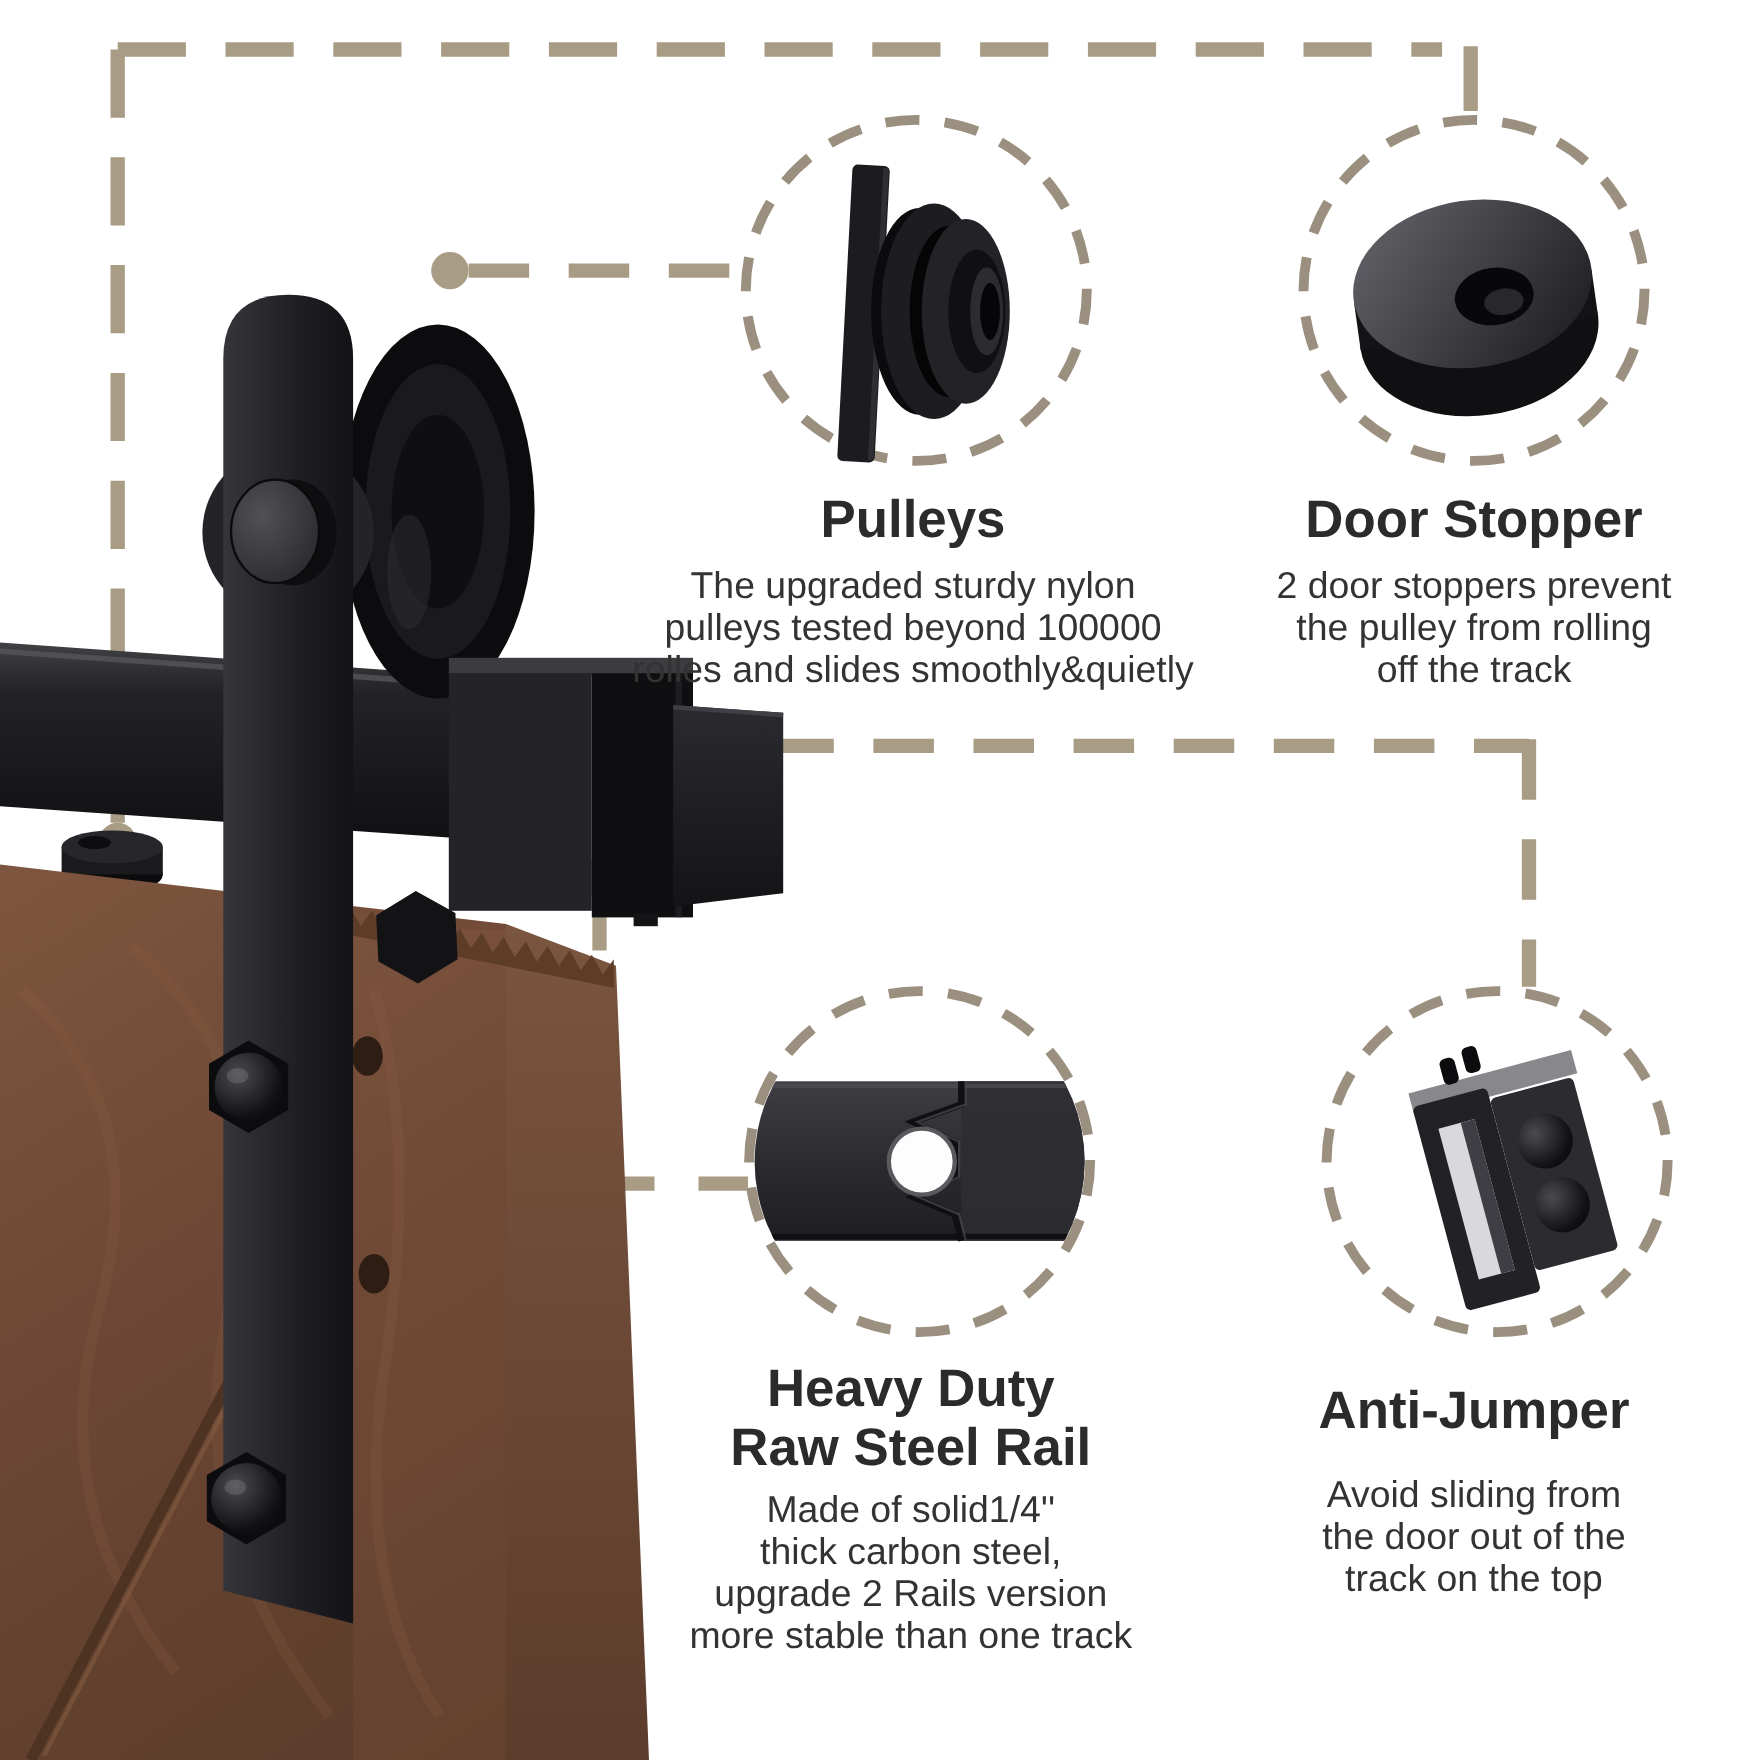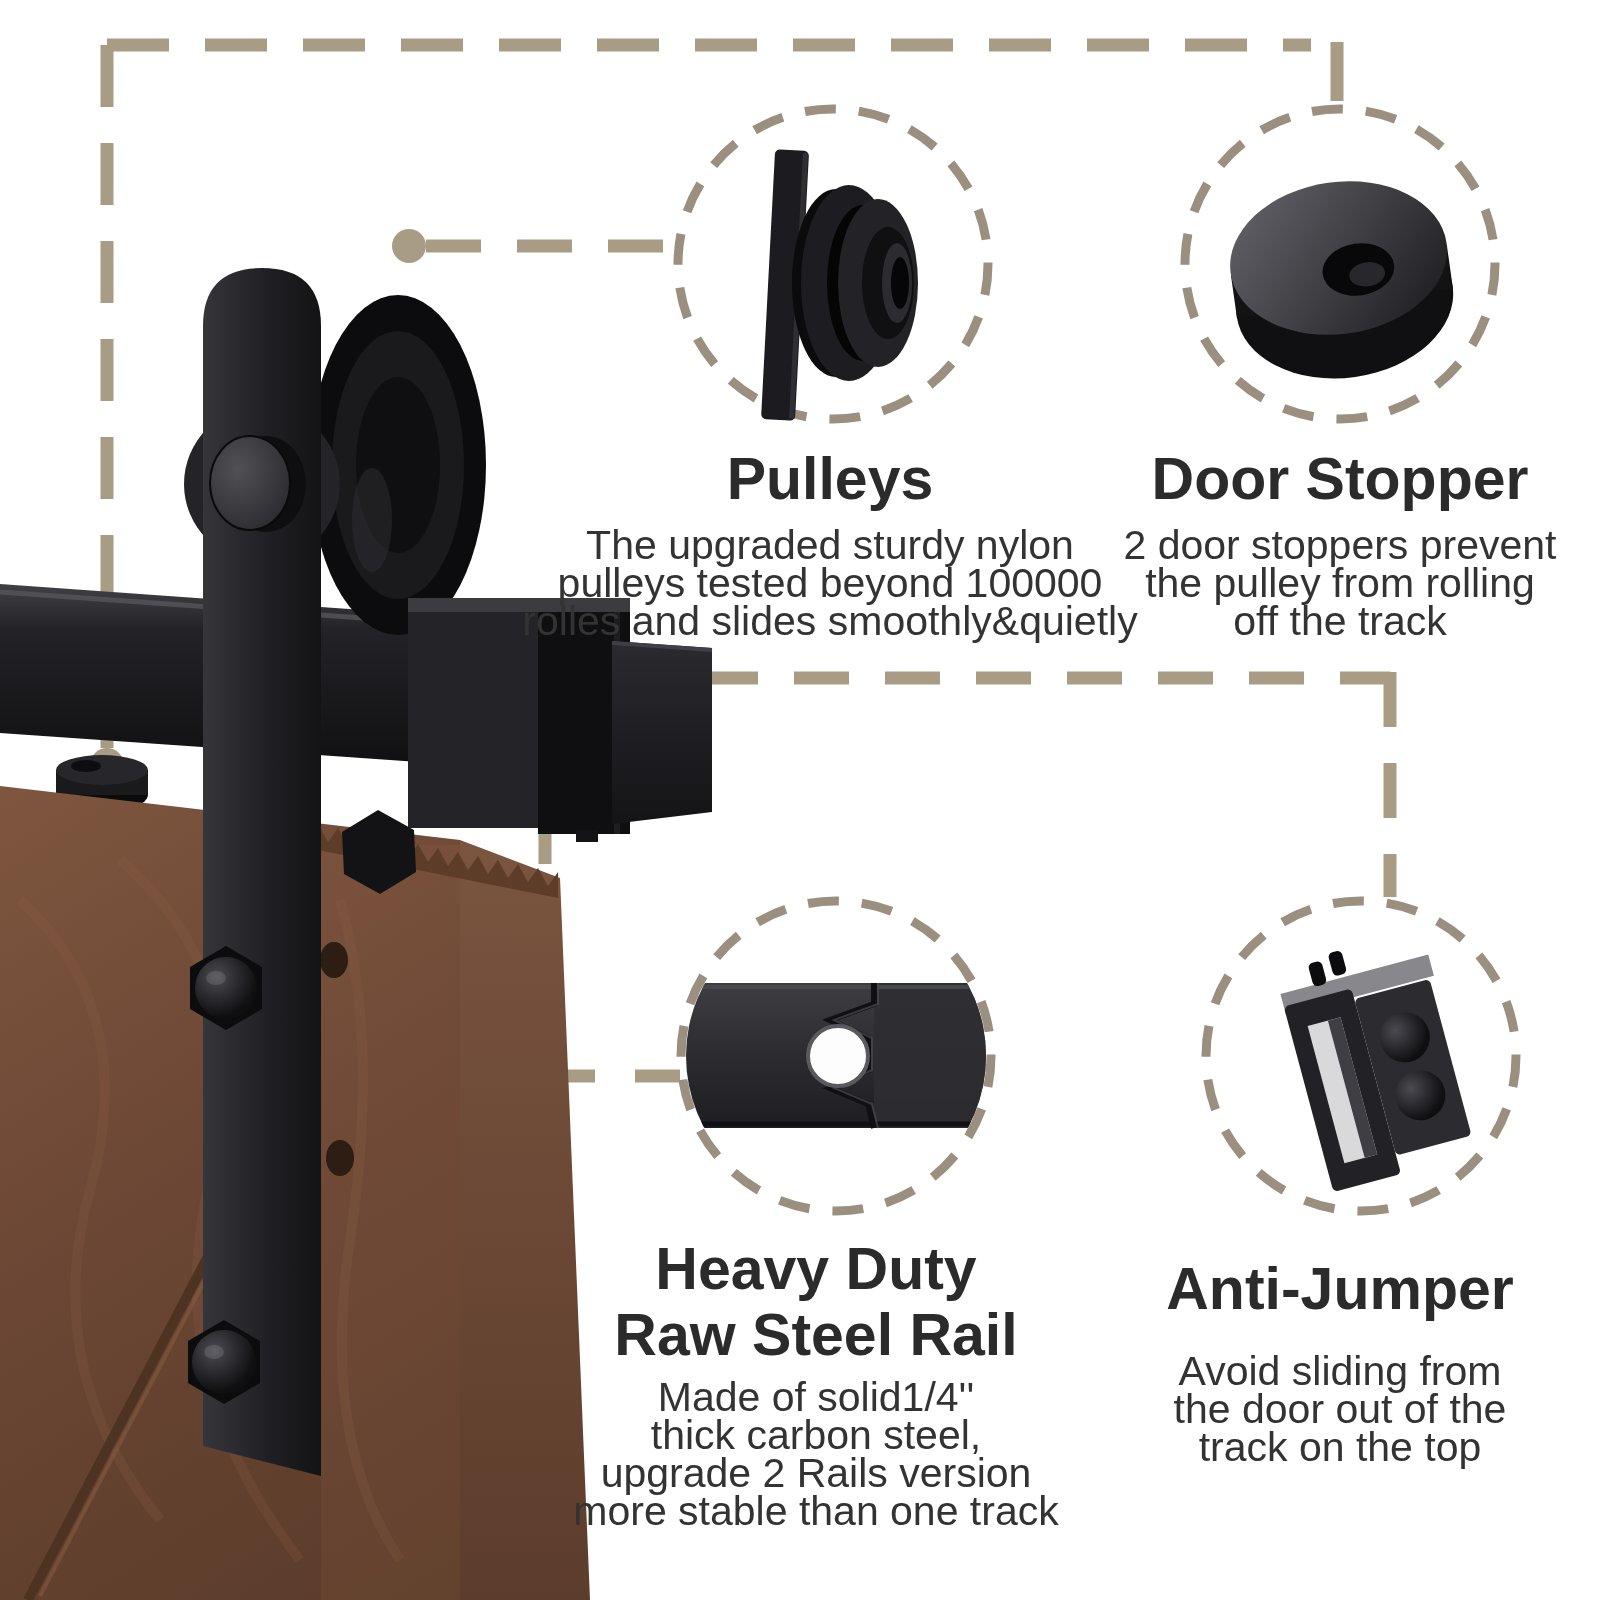--- a/index.html
+++ b/index.html
@@ -3,29 +3,29 @@
 <meta charset="utf-8">
 <style>
   html,body{margin:0;padding:0;background:#ffffff;}
   .stage{
     position:relative;width:1600px;height:1600px;background:#ffffff;overflow:hidden;
     font-family:"Liberation Sans","DejaVu Sans",sans-serif;
   }
   .stage svg{position:absolute;left:0;top:0;}
   .callout-label{position:absolute;text-align:center;}
   .callout-label h3{
-    font-size:59px;font-weight:700;color:#2b2b2b;margin:0 0 14px 0;
+    font-size:48px;font-weight:700;color:#2b2b2b;margin:0 0 14px 0;
     line-height:1.12;white-space:pre-line;letter-spacing:0;
   }
   .callout-label p{
-    font-size:41px;color:#333333;margin:0;line-height:38px;white-space:pre-line;
+    font-size:34px;color:#333333;margin:0;line-height:38px;white-space:pre-line;
   }
   .label-pulleys{left:480px;top:446px;width:700px;}
   .label-door-stopper{left:1030px;top:446px;width:620px;}
-  .label-rail{left:466px;top:1236px;width:700px;}
+  .label-rail{left:478px;top:1236px;width:700px;}
   .label-rail h3{margin-bottom:10px;}
   .label-anti-jumper{left:1040px;top:1256px;width:600px;}
   .label-anti-jumper h3{margin-bottom:30px;}
 </style>
 </head>
 <body>
 
 <div class="stage">
 
   <svg width="1600" height="1600" viewBox="0 0 1600 1600">

